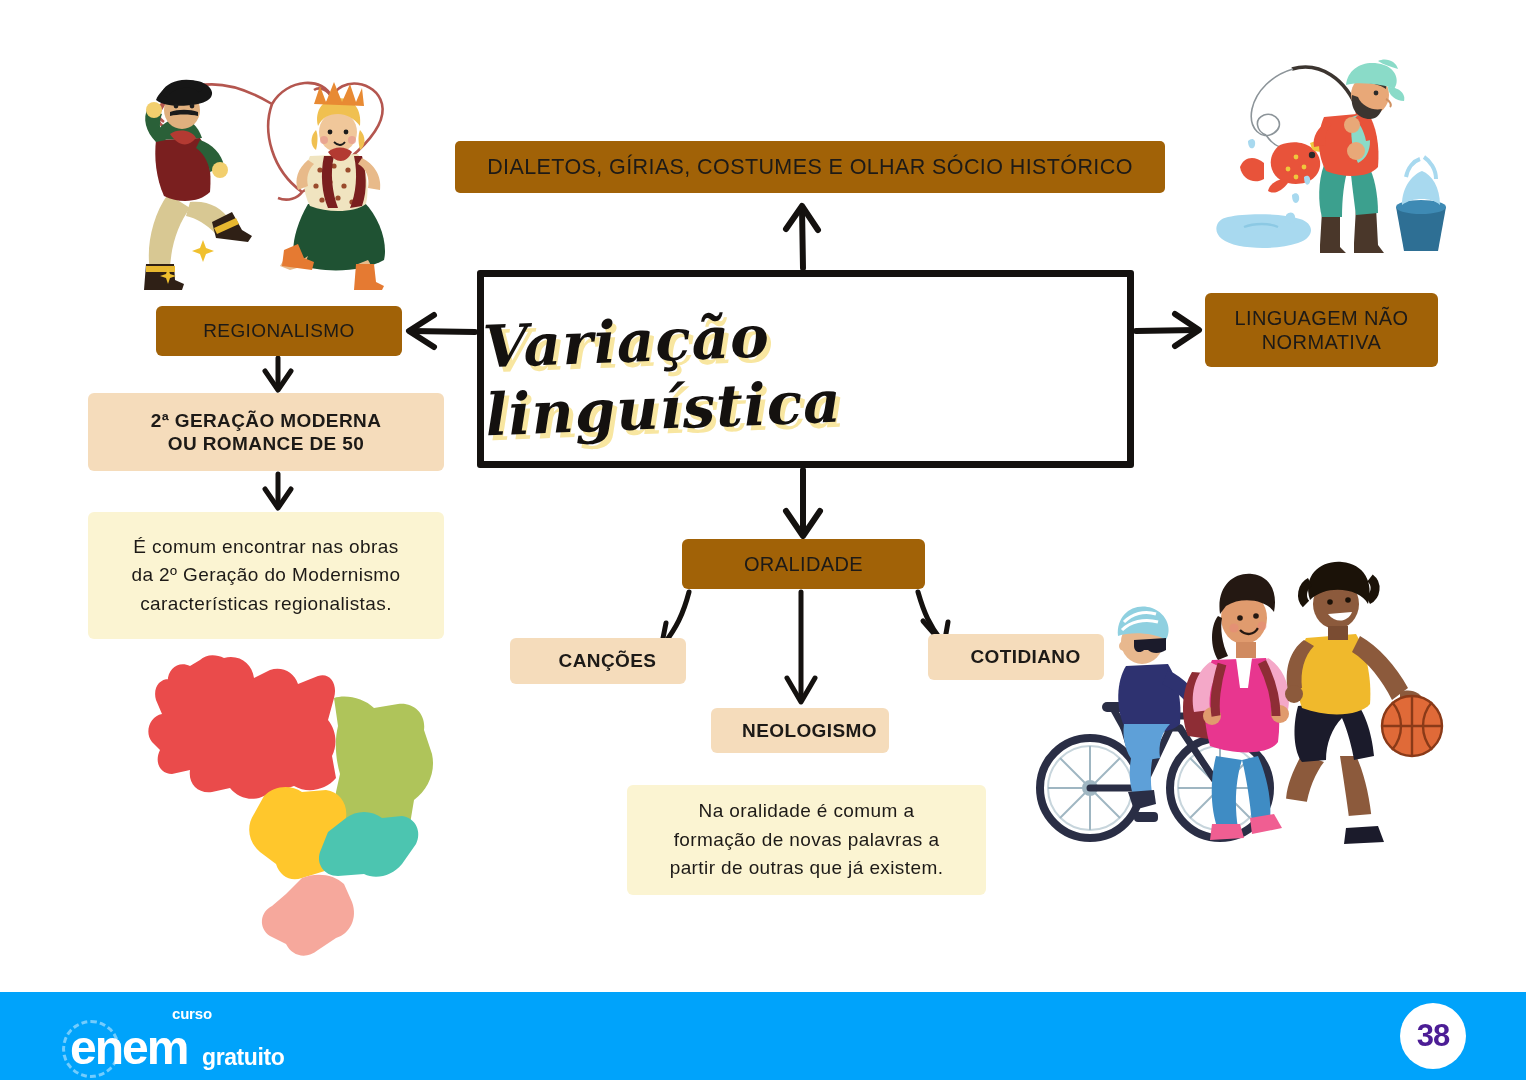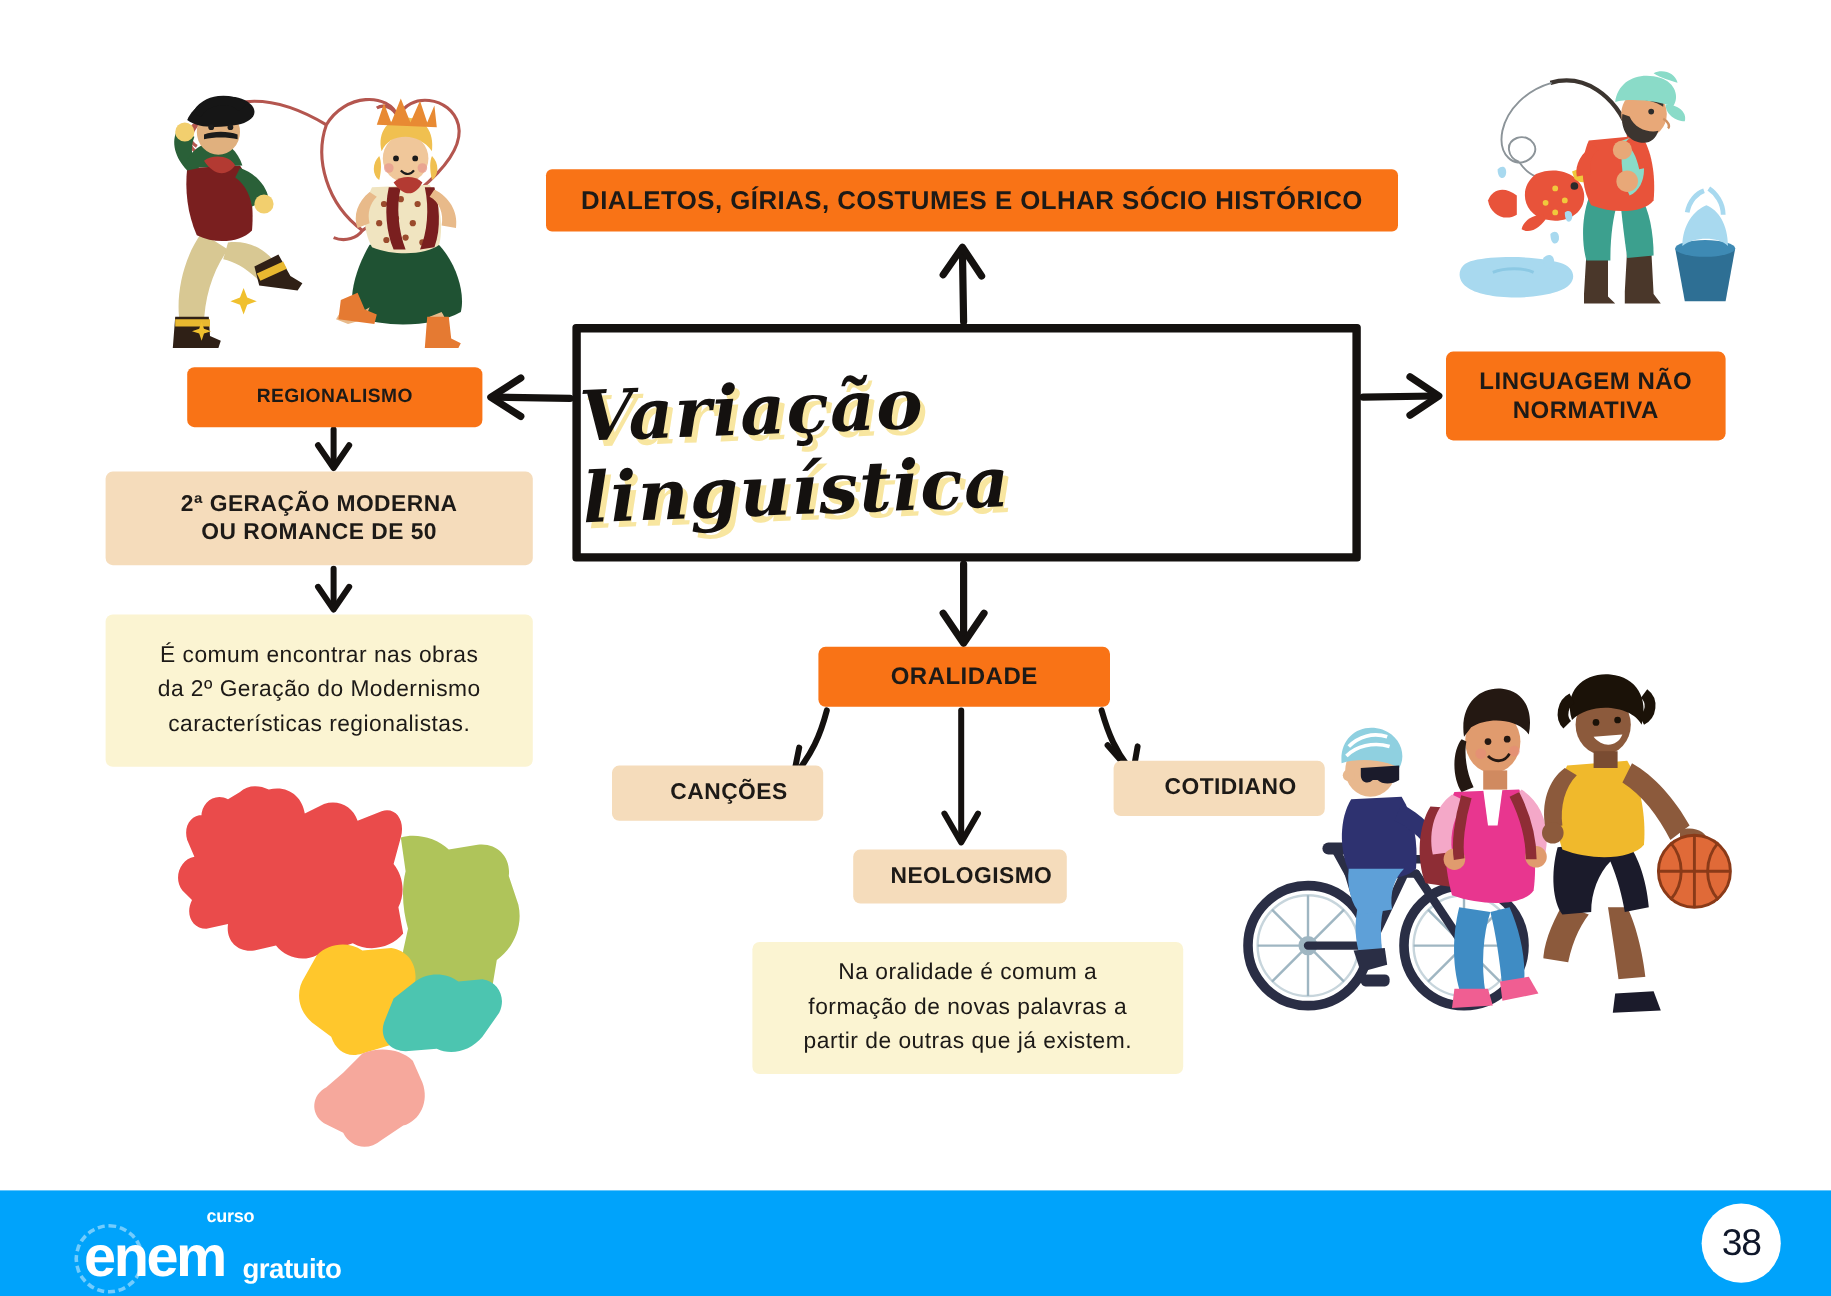--- a/index.html
+++ b/index.html
@@ -26,21 +26,21 @@
     display: flex;
     align-items: center;
     justify-content: center;
     text-align: center;
     border-radius: 6px;
     color: #1d1a17;
     letter-spacing: 0.4px;
     line-height: 1.22;
   }
 
-  .node.yellow { background: #f97316; font-weight: 700; }
+  .node.yellow { background: #a16207; font-weight: 400; }
   .node.beige  { background: #F5DCBB; font-weight: 700; padding-left: 19px; }
   .node.cream  { background: #FBF4D2; font-weight: 400; }
 
   
   #node-dialetos {
     left: 455px; top: 141px; width: 710px; height: 52px;
     font-size: 21.5px; border-radius: 5px;
   }
 
   #center-box {
@@ -59,21 +59,21 @@
     font-weight: 700;
     font-size: 58px;
     color: #14110f;
     letter-spacing: 1px;
     transform: rotate(-2.2deg);
     text-shadow: 4px 5px 0 #F8E6A0;
   }
 
   #node-regionalismo {
     left: 156px; top: 306px; width: 246px; height: 50px;
-    font-size: 16px;
+    font-size: 19px;
   }
 
   #node-linguagem {
     left: 1205px; top: 293px; width: 233px; height: 74px;
     font-size: 20px; padding: 0 8px;
   }
 
   #node-geracao {
     left: 88px; top: 393px; width: 356px; height: 78px;
     font-size: 19px; padding: 0 10px;
@@ -161,27 +161,27 @@
   #logo-badge-ring {
     position: absolute;
     left: 0px; top: 14px;
     width: 58px; height: 58px;
     border-radius: 50%;
     border: 3px dashed rgba(255,255,255,0.45);
   }
 
   #page-badge {
     position: absolute;
-    right: 42px; top: 11px;
+    right: 60px; top: 11px;
     width: 66px; height: 66px;
     border-radius: 50%;
     background: #ffffff;
     display: flex; align-items: center; justify-content: center;
-    color: #0f172a;
-    font-size: 31px; font-weight: 400;
+    color: #4c1d95;
+    font-size: 31px; font-weight: 700;
     letter-spacing: -1px;
   }
 </style>
 </head>
 <body>
 
 <div id="canvas">
 
   <svg id="arrows" viewBox="0 0 1526 1080" xmlns="http://www.w3.org/2000/svg">
     <defs>

